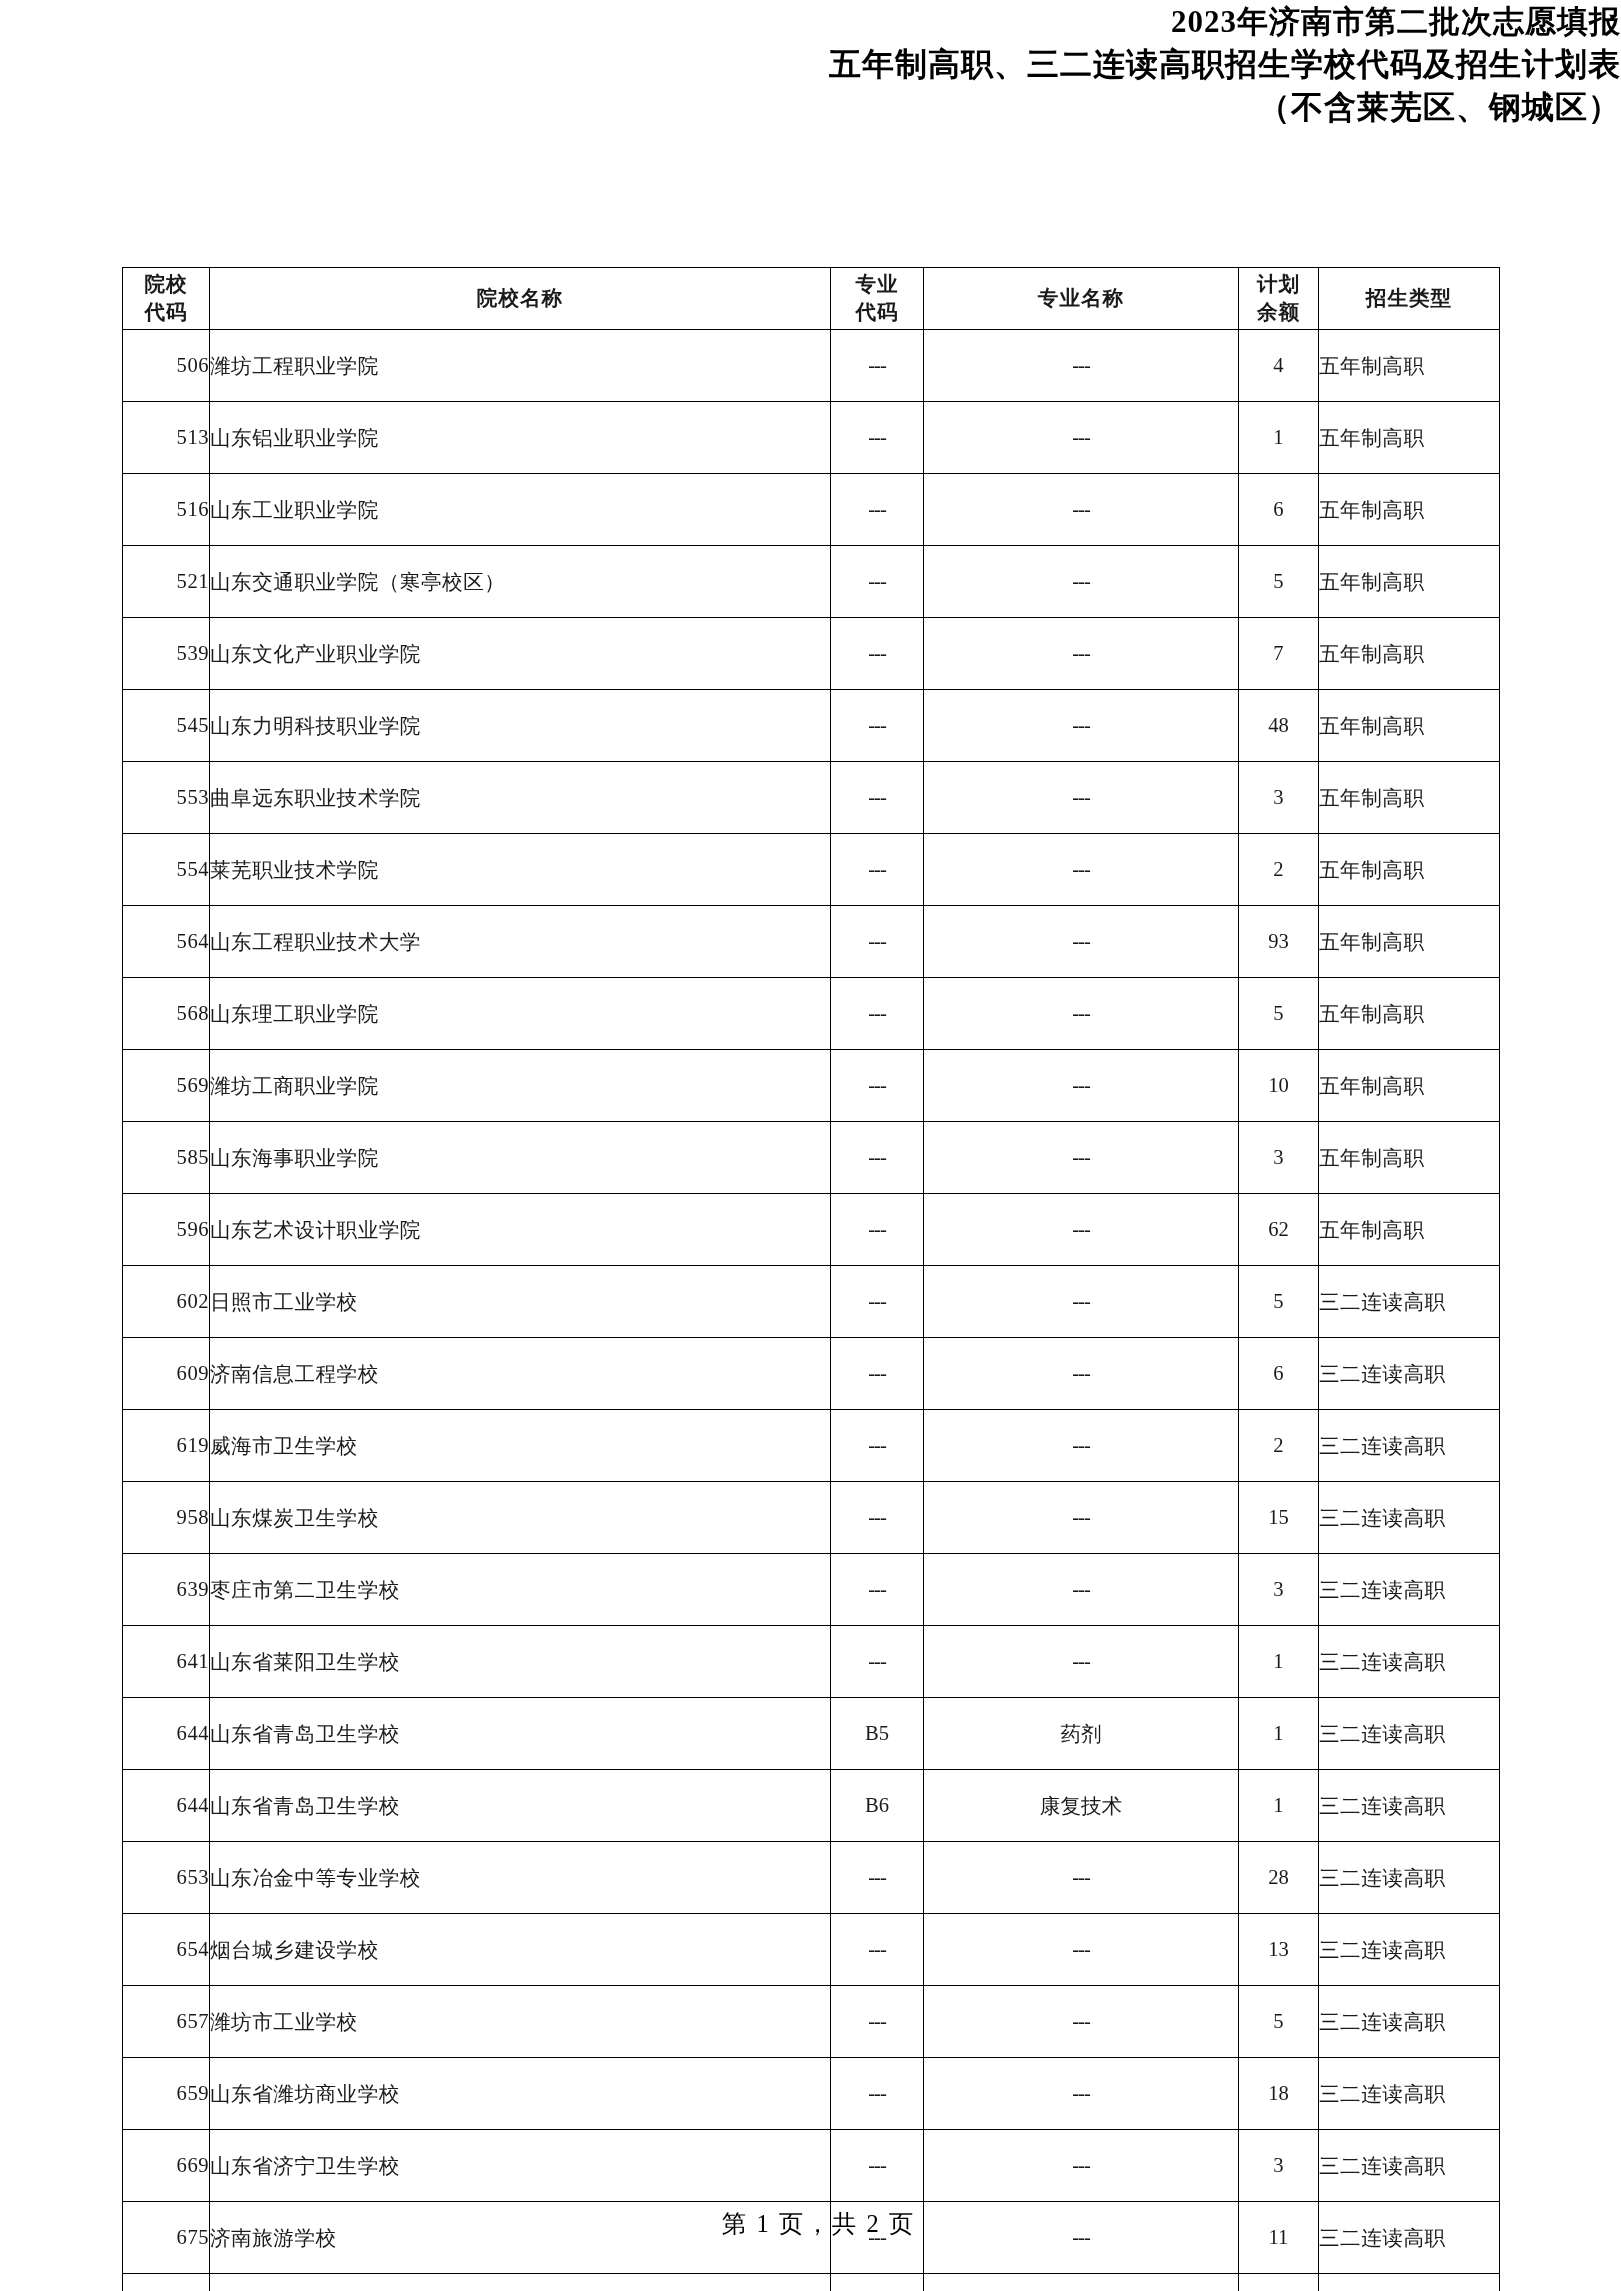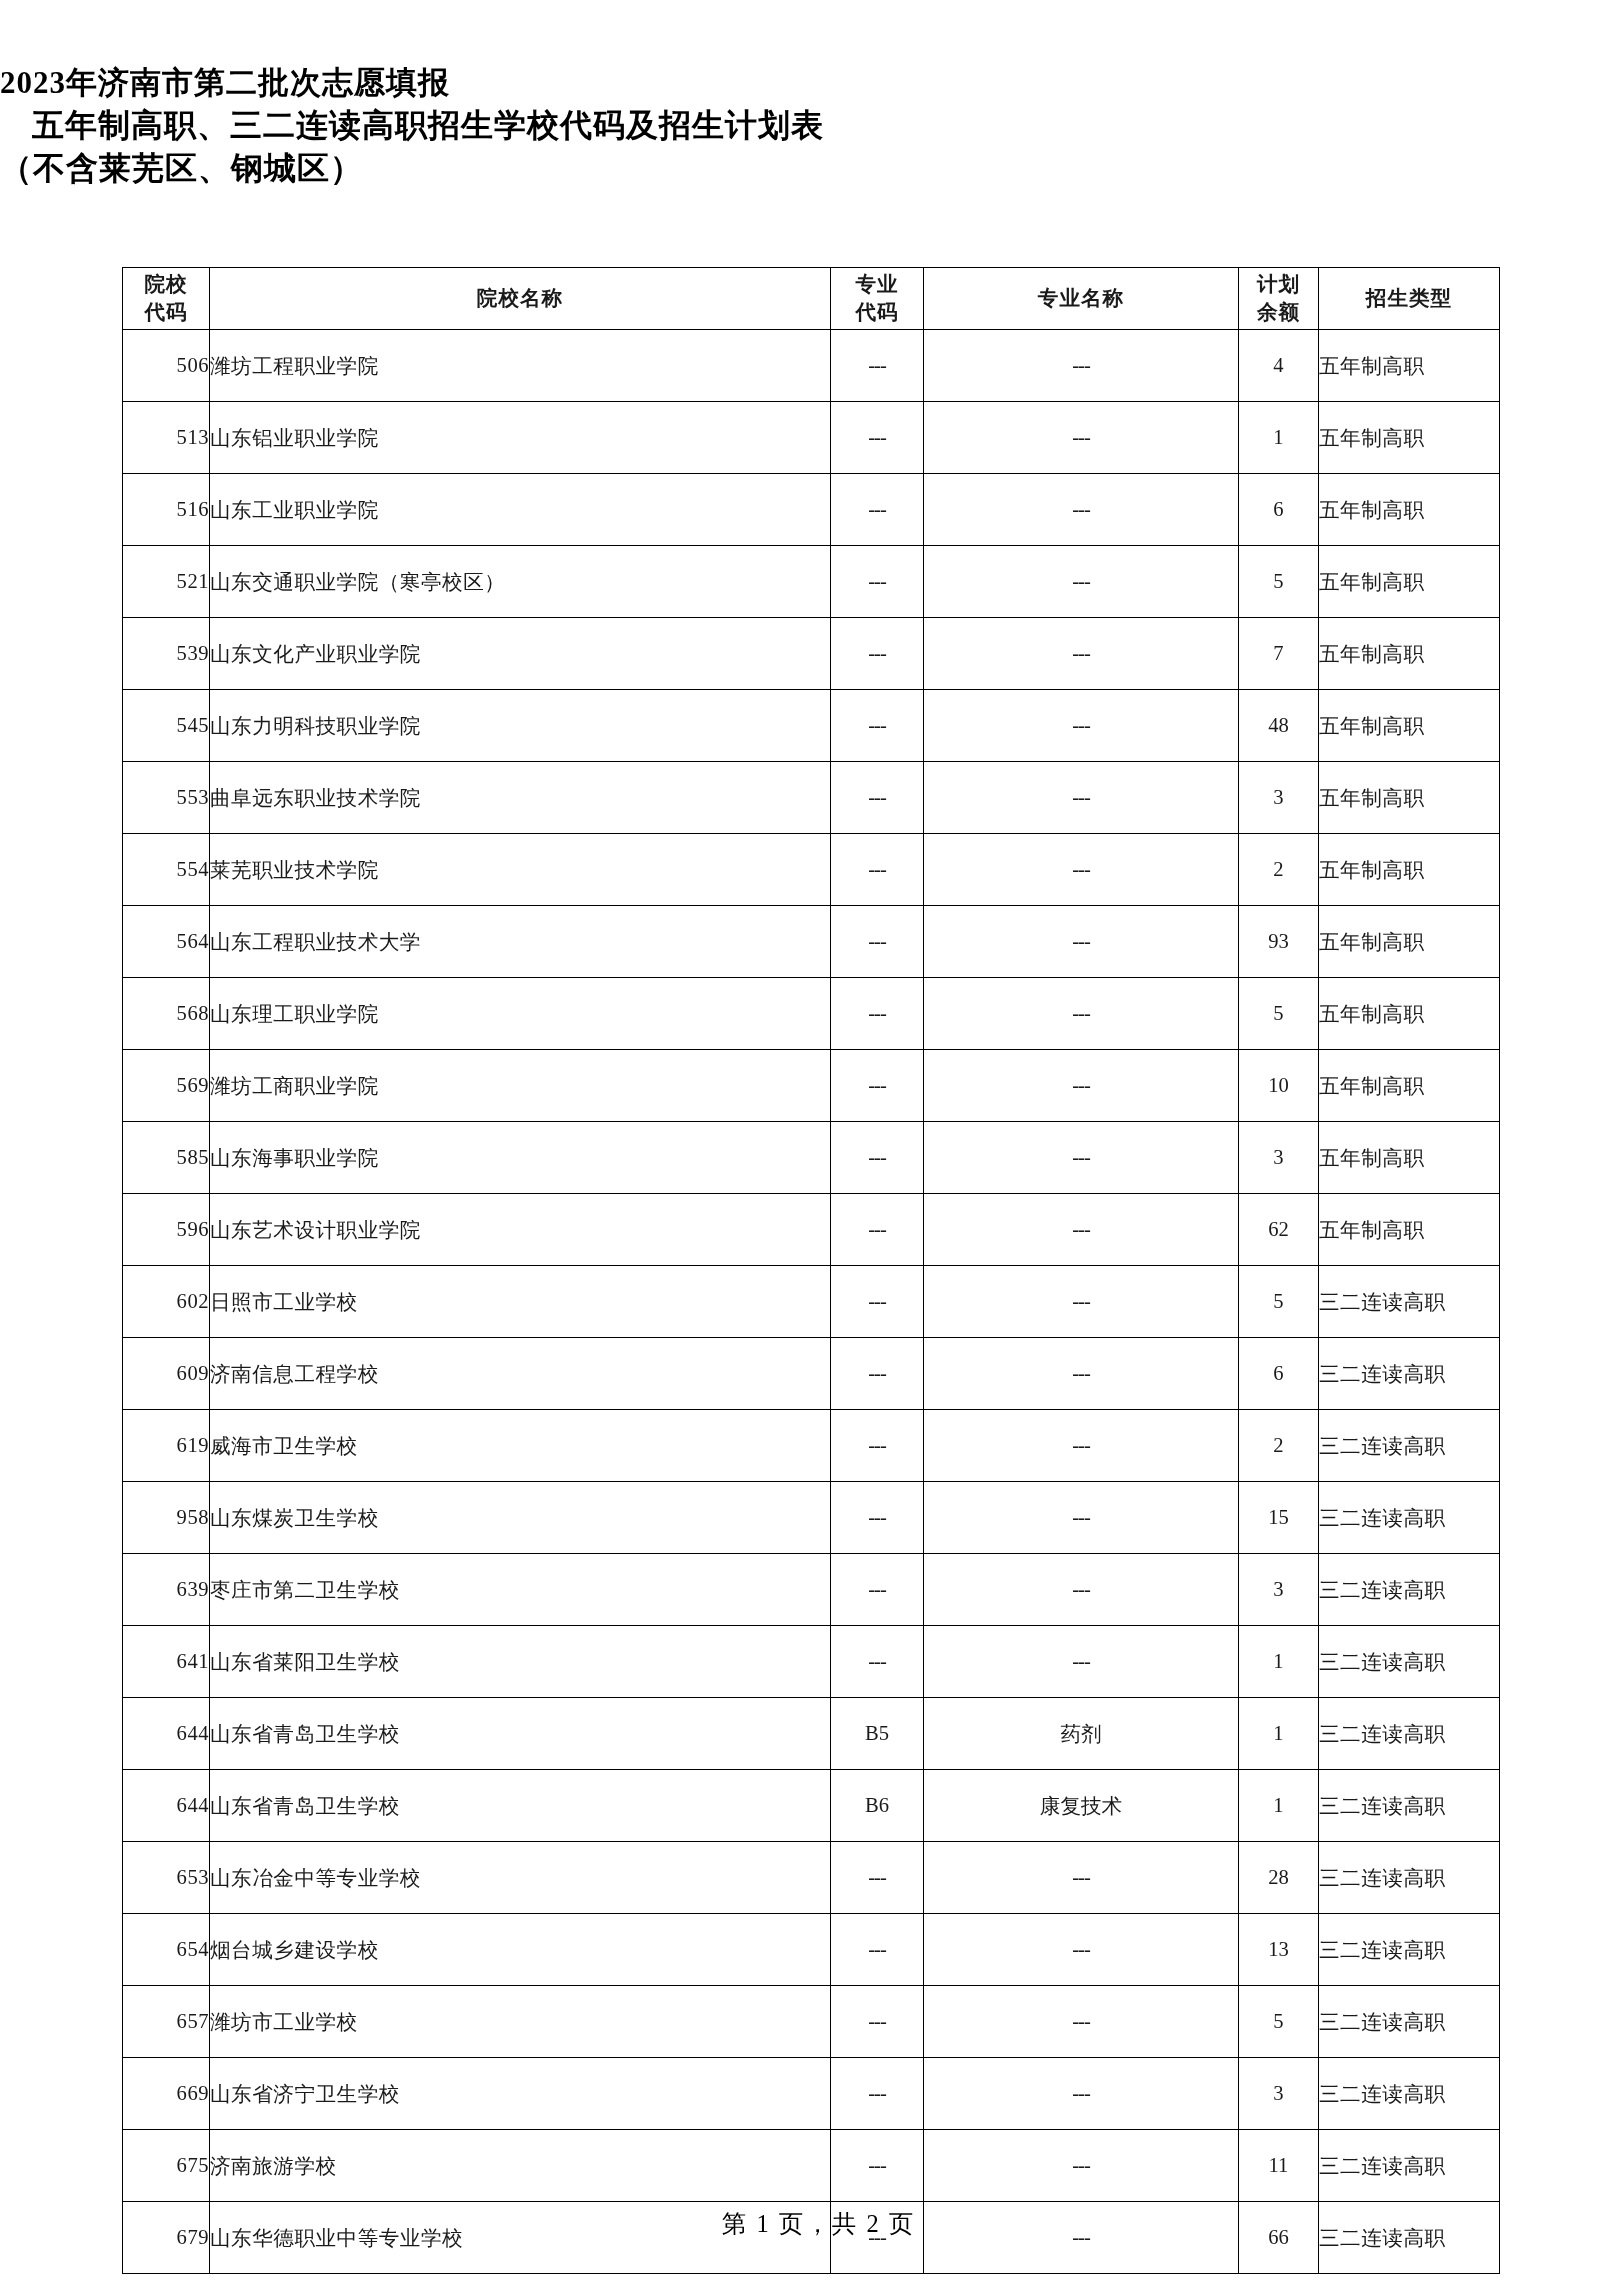--- a/index.html
+++ b/index.html
@@ -19,22 +19,21 @@
   .page {
     width: 1621px;
     height: 2292px;
     box-sizing: border-box;
     padding: 0;
     position: relative;
   }
 
   
   .title-block {
-    text-align: left;
-    padding-top: 61px;
+    text-align: right;
   }
   .title-line {
     font-family: "Liberation Serif", "DejaVu Serif", serif;
     font-weight: bold;
     font-size: 32px;
     line-height: 43px;
     letter-spacing: 1px;
     color: #000;
     white-space: nowrap;
   }
@@ -362,20 +361,28 @@
           </tr>
           <tr>
             <td class="code-cell">657</td>
             <td class="school-cell">潍坊市工业学校</td>
             <td class="major-cell dash">---</td>
             <td class="mname-cell dash">---</td>
             <td class="quota-cell">5</td>
             <td class="type-cell">三二连读高职</td>
           </tr>
           <tr>
+            <td class="code-cell">659</td>
+            <td class="school-cell">山东省潍坊商业学校</td>
+            <td class="major-cell dash">---</td>
+            <td class="mname-cell dash">---</td>
+            <td class="quota-cell">18</td>
+            <td class="type-cell">三二连读高职</td>
+          </tr>
+          <tr>
             <td class="code-cell">669</td>
             <td class="school-cell">山东省济宁卫生学校</td>
             <td class="major-cell dash">---</td>
             <td class="mname-cell dash">---</td>
             <td class="quota-cell">3</td>
             <td class="type-cell">三二连读高职</td>
           </tr>
           <tr>
             <td class="code-cell">675</td>
             <td class="school-cell">济南旅游学校</td>

